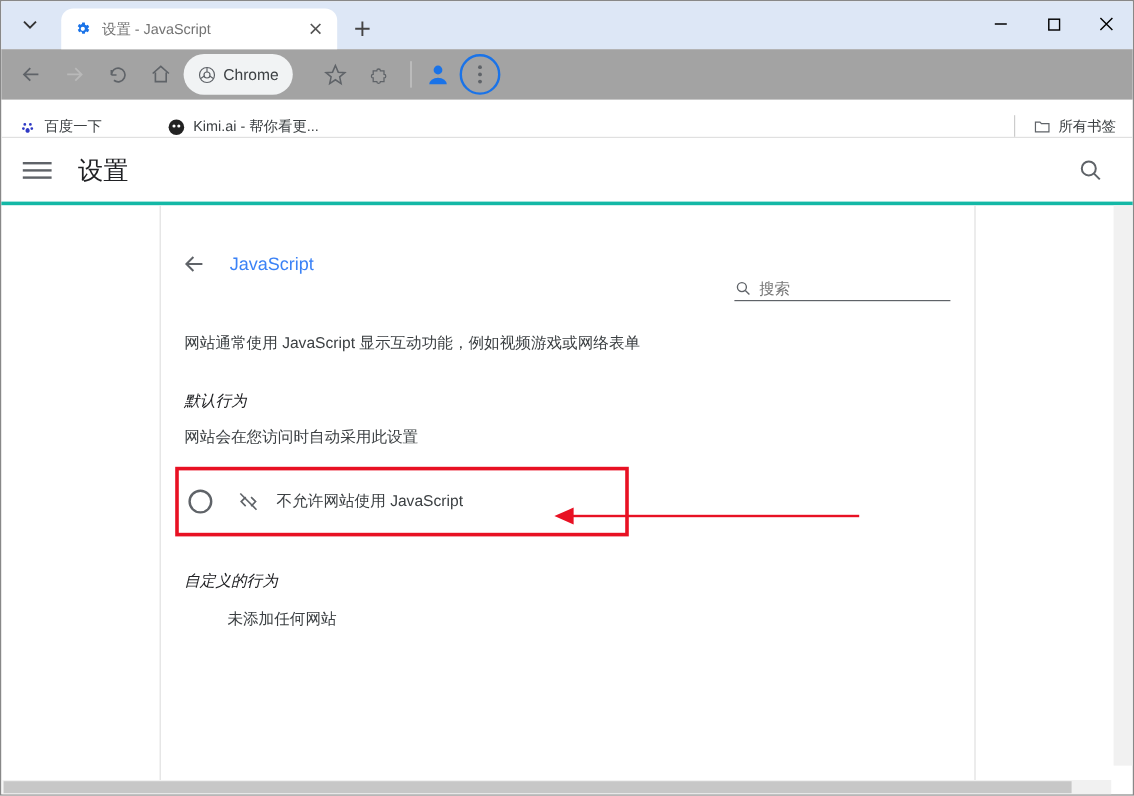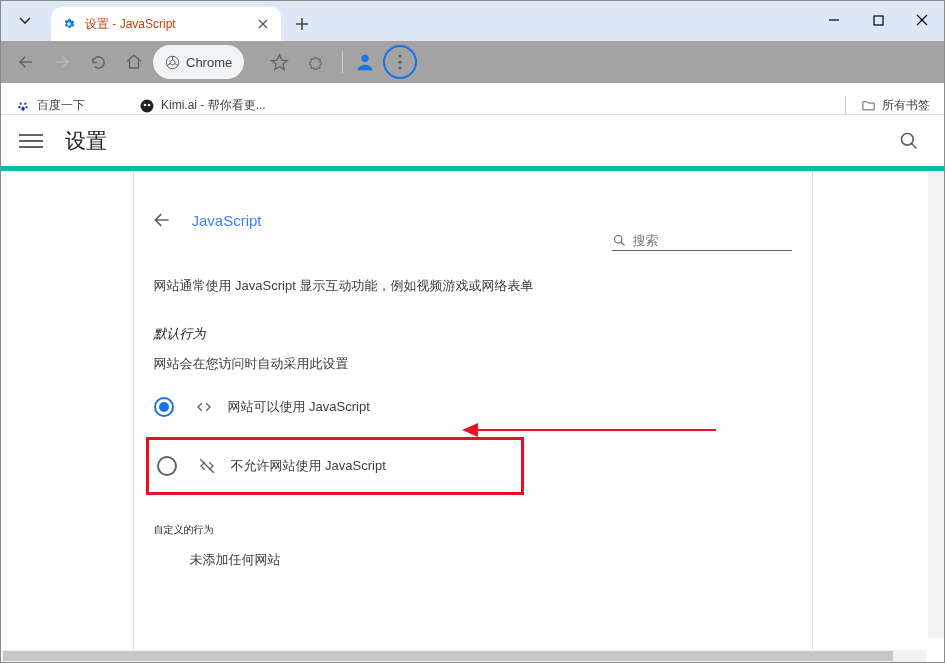--- a/index.html
+++ b/index.html
@@ -3,21 +3,21 @@
 <meta charset="utf-8">
 <style>
 * { box-sizing: border-box; margin: 0; padding: 0; }
 body { font-family: "Microsoft YaHei", Arial, sans-serif; font-size: 13px; color: #202124; background: #fff; width: 945px; height: 663px; overflow: hidden; border: 1px solid #888; position: relative; }
 
 
 .titlebar { height: 40px; background: #dde7f6; display: flex; align-items: flex-end; }
 .tab-dropdown { width: 36px; height: 32px; display: flex; align-items: center; justify-content: center; margin-left: 6px; margin-bottom: 4px; border-radius: 8px; }
 .tab { background: #fff; height: 34px; margin-left: 8px; border-radius: 10px 10px 0 0; display: flex; align-items: center; padding: 0 10px; min-width: 230px; position: relative; }
 .tab .favicon { width: 16px; height: 16px; margin-right: 8px; display: flex; align-items: center; justify-content: center; }
-.tab .title { font-size: 12px; color: #c2410c; flex: 1; white-space: nowrap; overflow: hidden; }
+.tab .title { font-size: 12px; color: #737373; flex: 1; white-space: nowrap; overflow: hidden; }
 .tab .close { width: 16px; height: 16px; display: flex; align-items: center; justify-content: center; font-size: 14px; color: #555; }
 .newtab { width: 30px; height: 30px; display: flex; align-items: center; justify-content: center; margin-left: 6px; margin-bottom: 2px; font-size: 18px; color: #444; }
 .win-controls { margin-left: auto; display: flex; height: 34px; margin-bottom: 4px; }
 .win-btn { width: 44px; display: flex; align-items: center; justify-content: center; }
 
 
 .addr-row { height: 42px; display: flex; align-items: center; padding: 0 8px; gap: 2px; background: #a3a3a3; }
 .nav-btn { width: 34px; height: 34px; border-radius: 50%; display: flex; align-items: center; justify-content: center; color: #5f6368; font-size: 16px; }
 .nav-btn.disabled { color: #b9b9b9; }
 .addr-pill { display: flex; align-items: center; background: #f1f3f4; border-radius: 18px; height: 34px; padding: 0 12px; margin-right: 8px; }
@@ -29,21 +29,21 @@
 .menu-btn-outer { width: 34px; height: 34px; border: 2px solid #1a73e8; border-radius: 50%; display: flex; align-items: center; justify-content: center; }
 
 
 .bookmark-bar { height: 32px; display: flex; align-items: flex-end; padding: 0 14px; font-size: 12px; color: #3c4043; border-bottom: 1px solid #e0e0e0; gap: 36px; }
 .bm-item { display: flex; align-items: center; margin-right: 18px; }
 .bm-item .ico { width: 16px; height: 16px; margin-right: 6px; display: flex; align-items: center; justify-content: center; }
 .bm-right { margin-left: auto; display: flex; align-items: center; }
 .bm-sep { width: 1px; height: 18px; background: #ccc; margin-right: 14px; }
 
 
-.settings-header { height: 56px; display: flex; align-items: center; padding: 0 18px; border-bottom: 5px solid #14b8a6; }
+.settings-header { height: 56px; display: flex; align-items: center; padding: 0 18px; border-bottom: 3px solid #14b8a6; }
 .hamburger { width: 24px; height: 24px; display: flex; flex-direction: column; justify-content: center; gap: 4px; margin-right: 22px; }
 .hamburger span { height: 2px; background: #5f6368; }
 .settings-title { font-size: 21px; color: #202124; }
 .search-header-icon { margin-left: auto; color: #5f6368; }
 
 
 .content-area { display: flex; height: calc(100% - 40px - 42px - 32px - 56px - 12px); }
 .content-scroll { width: 100%; overflow-y: auto; position: relative; }
 .panel { width: 680px; margin: 0 auto; border-left: 1px solid #e0e0e0; border-right: 1px solid #e0e0e0; min-height: 100%; padding-bottom: 20px; }
 
@@ -60,21 +60,21 @@
 
 .radio-row { display: flex; align-items: center; padding: 14px 20px; }
 .radio { width: 20px; height: 20px; border: 2px solid #5f6368; border-radius: 50%; margin-right: 20px; position: relative; flex-shrink: 0; }
 .radio.selected { border-color: #1a73e8; }
 .radio.selected::after { content: ""; position: absolute; width: 10px; height: 10px; background: #1a73e8; border-radius: 50%; top: 3px; left: 3px; }
 .radio-icon { width: 20px; height: 20px; margin-right: 14px; display: flex; align-items: center; justify-content: center; color: #5f6368; flex-shrink: 0; }
 .radio-label { font-size: 13px; color: #3c4043; }
 
 .highlight-box { border: 3px solid #e81123; margin: 6px 18px 6px 12px; padding: 2px 0; width: 378px; }
 
-.custom-section { padding: 22px 20px 4px; font-size: 10px; color: #202124; }
+.custom-section { padding: 22px 20px 4px; font-size: 13px; color: #202124; font-style: italic; }
 .custom-sub { padding: 8px 20px 14px; font-size: 13px; color: #3c4043; }
 
 .block-row { display: flex; align-items: center; padding: 14px 20px; }
 .add-btn { border: 1px solid #dadce0; color: #1a73e8; background: #fff; border-radius: 18px; padding: 7px 22px; font-size: 13px; cursor: pointer; font-family: inherit; }
 .empty-msg { padding: 10px 20px 10px 56px; font-size: 13px; color: #3c4043; }
 
 
 .arrow-anno { position: absolute; height: 2px; background: #e81123; }
 .arrow-head { position: absolute; width: 0; height: 0; border-top: 7px solid transparent; border-bottom: 7px solid transparent; border-right: 16px solid #e81123; }
 
@@ -256,29 +256,20 @@
             </span>
           <input placeholder="搜索" style="">
         </div>
       </div>
 
       <div class="desc">网站通常使用 JavaScript 显示互动功能，例如视频游戏或网络表单</div>
 
       <div class="section-title">默认行为</div>
       <div class="section-sub">网站会在您访问时自动采用此设置</div>
 
-      <div class="radio-row">
-        <div class="radio selected"></div>
-        <div class="radio-icon">
-            <svg width="18" height="18" viewBox="0 0 24 24">
-              <path d="M9 7 L4 12 L9 17 M15 7 L20 12 L15 17" stroke="#5f6368" stroke-width="1.8" fill="none"></path>
-            </svg>
-          </div>
-        <div class="radio-label">网站可以使用 JavaScript</div>
-      </div>
 
       <div class="highlight-box">
         <div class="radio-row" style="padding:14px 8px">
           <div class="radio"></div>
           <div class="radio-icon">
               <svg width="18" height="18" viewBox="0 0 24 24">
                 <path d="M9 7 L4 12 L9 17 M15 7 L20 12 L15 17" stroke="#5f6368" stroke-width="1.8" fill="none"></path>
                 <path d="M3 3 L21 21" stroke="#5f6368" stroke-width="1.8"></path>
               </svg>
             </div>

